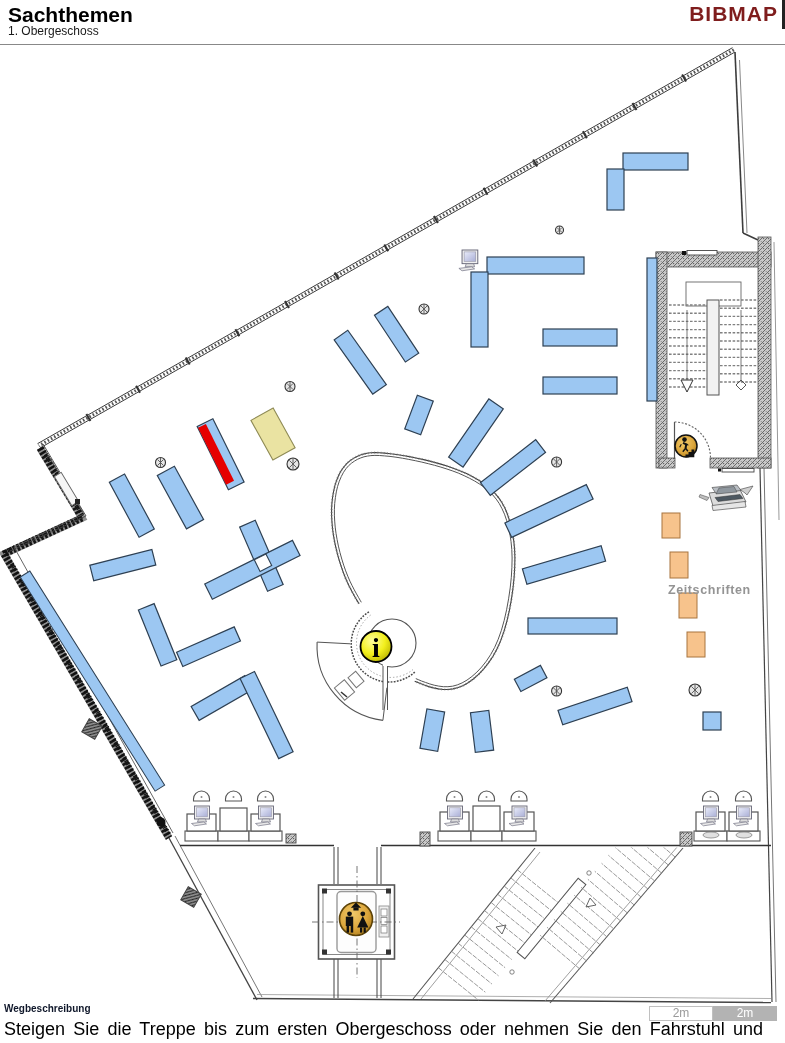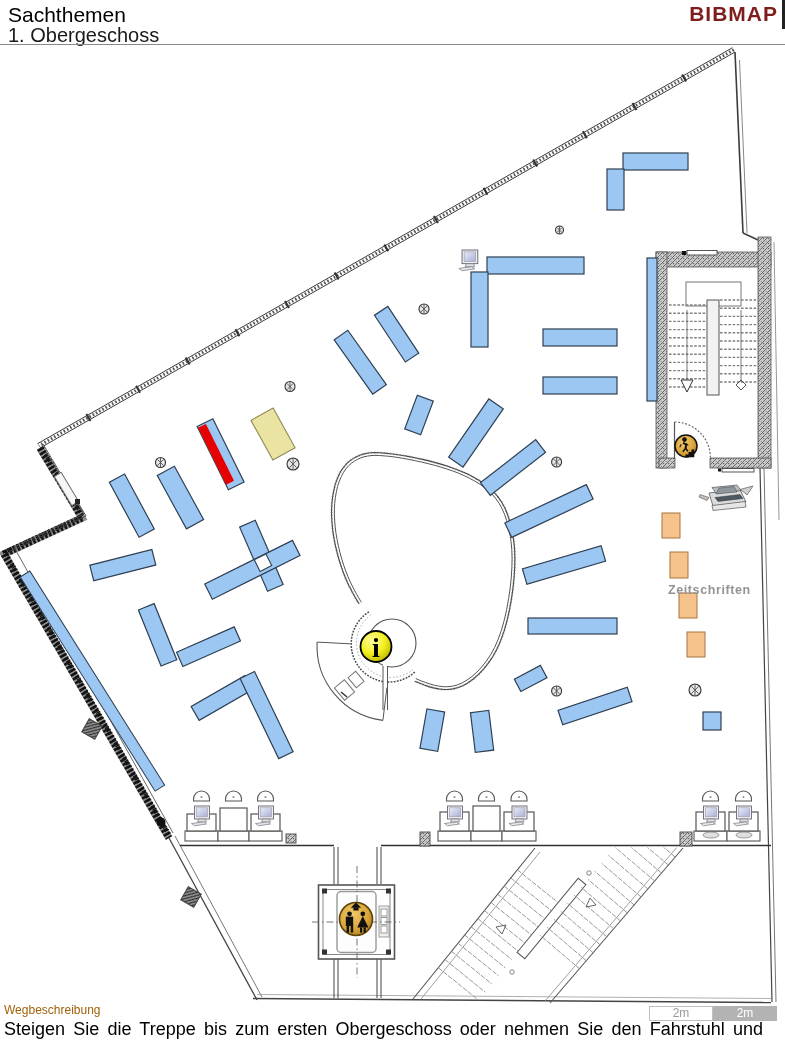--- a/index.html
+++ b/index.html
@@ -1,21 +1,21 @@
 <!DOCTYPE html>
 <html><head><meta charset="utf-8">
 <style>
 html,body{margin:0;padding:0;width:785px;height:1043px;background:#fff;overflow:hidden;}
 body{font-family:"Liberation Sans", sans-serif;position:relative;}
-.hdr-title{position:absolute;left:8px;top:3px;font-size:21px;font-weight:normal;color:#000;}
-.hdr-sub{position:absolute;left:8px;top:24px;font-size:20px;color:#1a1a1a;}
+.hdr-title{position:absolute;left:8px;top:3px;font-size:21px;font-weight:bold;color:#000;}
+.hdr-sub{position:absolute;left:8px;top:24px;font-size:12px;color:#1a1a1a;}
 .logo{position:absolute;right:7px;top:2px;font-size:21px;font-weight:bold;color:#7f1d1d;letter-spacing:1px;}
 .rule{position:absolute;left:0;top:44px;width:785px;height:0;border-top:1.2px solid #888;}
 .edge{position:absolute;right:0;top:0;width:3px;height:29px;background:#222;}
-.ftr-b{position:absolute;left:4px;top:1003px;font-size:12px;font-weight:normal;color:#a16207;}
+.ftr-b{position:absolute;left:4px;top:1003px;font-size:10px;font-weight:bold;color:#0f172a;}
 .ftr-t{position:absolute;left:4px;top:1019px;font-size:18px;color:#000;word-spacing:3.2px;}
 .sc1{position:absolute;left:649px;top:1006px;width:62px;height:13px;background:#fff;border:1px solid #c0c0c0;color:#9a9a9a;font-size:12px;text-align:center;line-height:13px;}
 .sc2{position:absolute;left:713px;top:1006px;width:64px;height:15px;background:#b3b3b3;color:#fff;font-size:12px;text-align:center;line-height:15px;}
 </style></head>
 <body>
 
 <div class="hdr-title">Sachthemen</div>
 
 <div class="hdr-sub">1. Obergeschoss</div>
 

